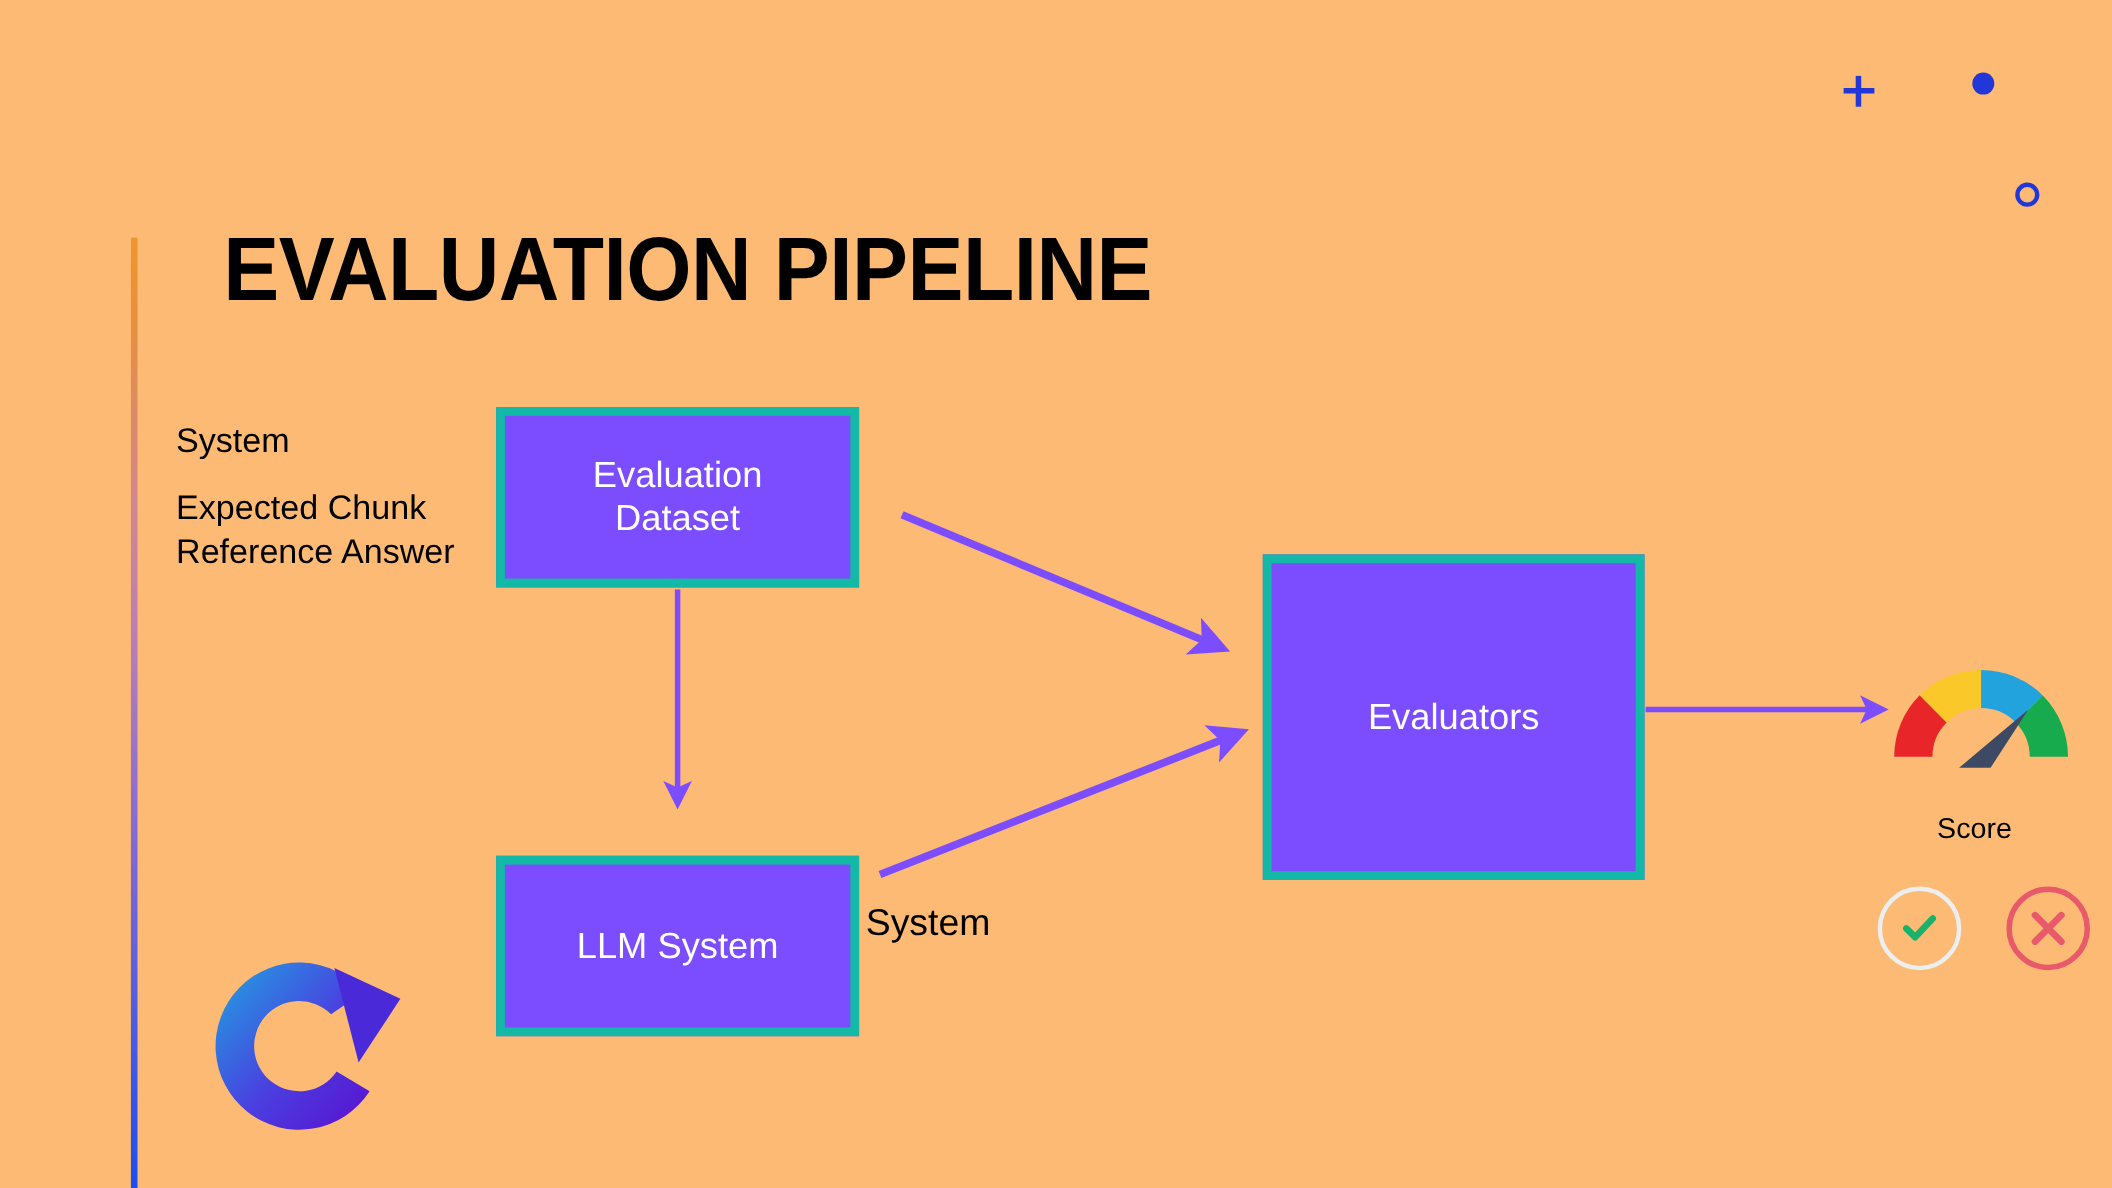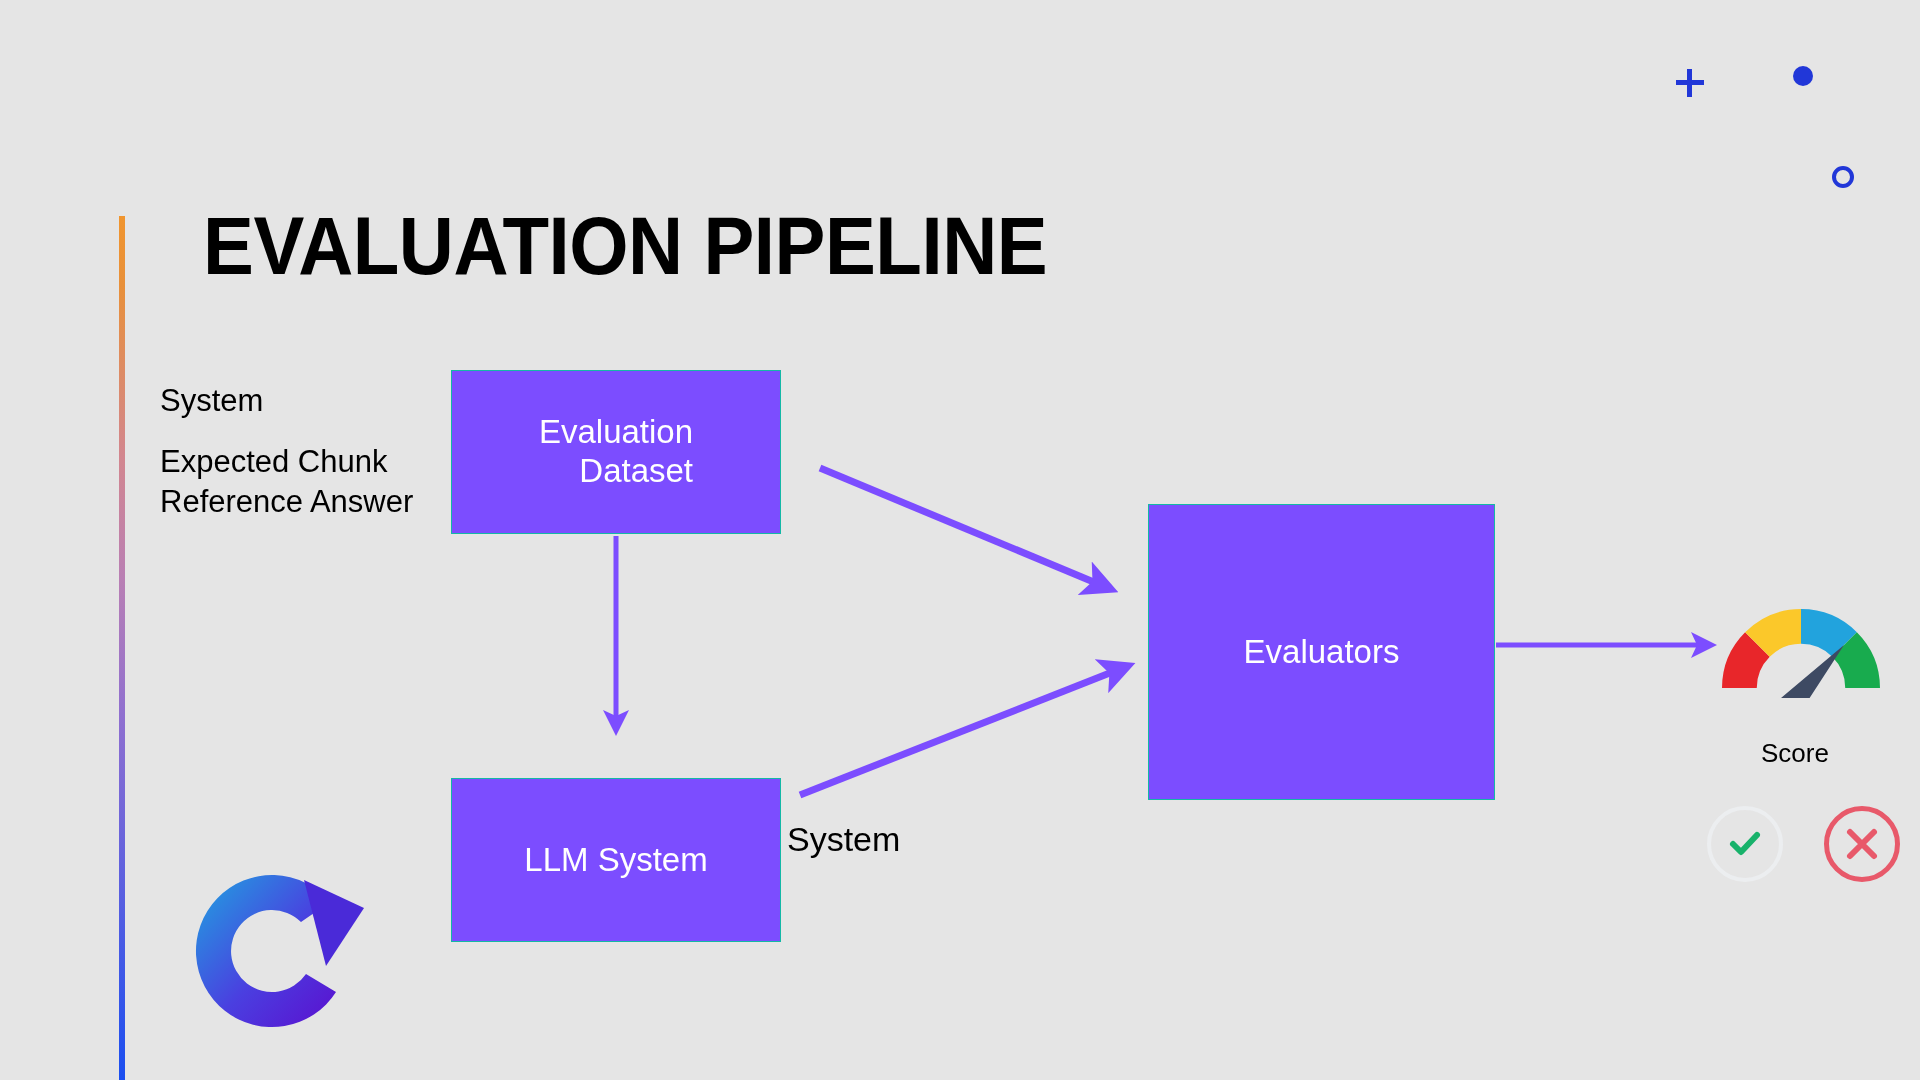--- a/index.html
+++ b/index.html
@@ -7,21 +7,21 @@
     padding: 0;
     background: #ffffff;
   }
   body {
     font-family: "Liberation Sans", sans-serif;
   }
   #slide {
     position: relative;
     width: 1920px;
     height: 1080px;
-    background: #e5e5e5;
+    background: #fdba74;
     overflow: hidden;
   }
 
   
   .accent-bar {
     position: absolute;
     left: 119px;
     top: 216px;
     width: 6px;
     height: 864px;
@@ -68,26 +68,26 @@
     color: #000000;
     line-height: 1.28;
     white-space: nowrap;
   }
   .label-ref div { white-space: nowrap; }
 
   
   .box {
     position: absolute;
     background: #7c4dff;
-    border: 1px solid #14b8a6;
+    border: 8px solid #14b8a6;
     box-sizing: border-box;
     display: flex;
     align-items: center;
     justify-content: center;
-    text-align: right;
+    text-align: center;
     color: #ffffff;
     font-size: 33px;
     line-height: 1.18;
   }
   #box-dataset {
     left: 451px;
     top: 370px;
     width: 330px;
     height: 164px;
   }

